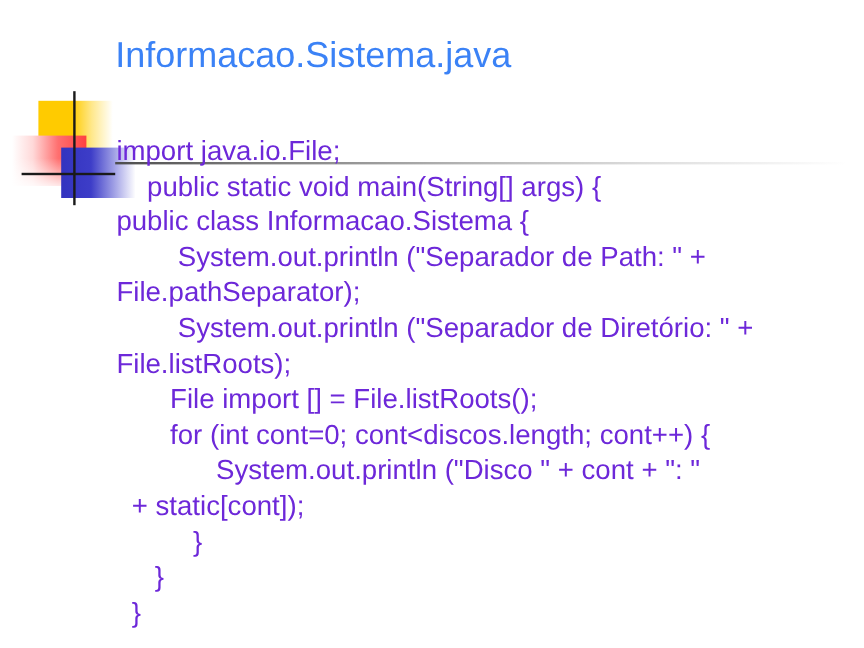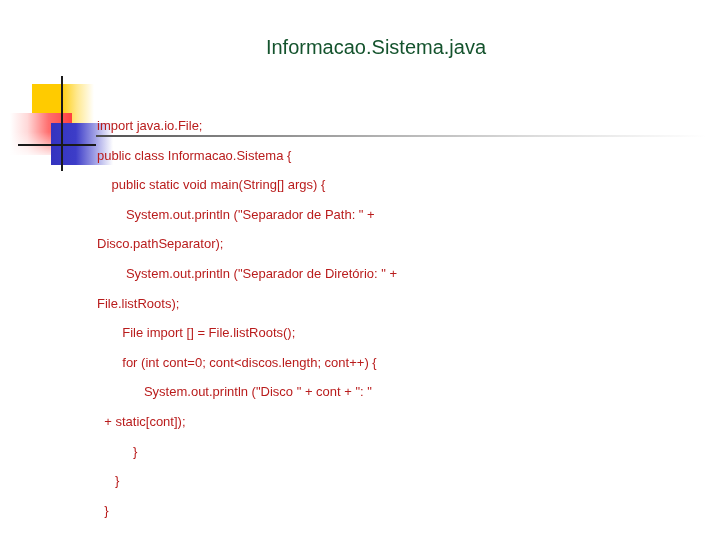--- a/index.html
+++ b/index.html
@@ -21,27 +21,26 @@
     height: 540px;
     background: #ffffff;
   }
 
   
   .slide-title {
     position: absolute;
     left: 96px;
     top: 28px;
     width: 560px;
-    font-size: 20px;
+    font-size: 30px;
     line-height: 38px;
     letter-spacing: 0px;
-    color: #14532d;
+    color: #3b82f6;
     font-family: "Liberation Sans", sans-serif;
     white-space: nowrap;
-    text-align: center;
   }
 
   
   .deco {
     position: absolute;
     left: 0px;
     top: 70px;
     width: 140px;
     height: 105px;
     pointer-events: none;
@@ -107,23 +106,23 @@
     height: 2px;
     background: linear-gradient(to right, #4D4D4D 0%, #7A7A7A 18%, #B4B4B4 48%, #DCDCDC 72%, #FFFFFF 100%);
   }
 
   
   .body-text {
     position: absolute;
     left: 97px;
     top: 111px;
     width: 615px;
-    font-size: 13px;
+    font-size: 23px;
     line-height: 29.6px;
-    color: #b91c1c;
+    color: #6d28d9;
     font-family: "Liberation Sans", sans-serif;
   }
   .code-line {
     white-space: pre;
   }
 </style>
 </head>
 <body>
 
 <div class="slide">
@@ -135,24 +134,24 @@
     <div class="sq sq-red"></div>
     <div class="sq sq-blue"></div>
     <div class="deco-vline"></div>
     <div class="deco-hline-short"></div>
   </div>
 
   <div class="body-rule"></div>
 
   <div class="body-text">
     <div class="code-line">import java.io.File;</div>
+    <div class="code-line">    public static void main(String[] args) {</div>
     <div class="code-line">public class Informacao.Sistema {</div>
-    <div class="code-line">    public static void main(String[] args) {</div>
     <div class="code-line">        System.out.println ("Separador de Path: " +</div>
-    <div class="code-line">Disco.pathSeparator);</div>
+    <div class="code-line">File.pathSeparator);</div>
     <div class="code-line">        System.out.println ("Separador de Diretório: " +</div>
     <div class="code-line">File.listRoots);</div>
     <div class="code-line">       File import [] = File.listRoots();</div>
     <div class="code-line">       for (int cont=0; cont&lt;discos.length; cont++) {</div>
     <div class="code-line">             System.out.println ("Disco " + cont + ": "</div>
     <div class="code-line">  + static[cont]);</div>
     <div class="code-line">          }</div>
     <div class="code-line">     }</div>
     <div class="code-line">  }</div>
   </div>

